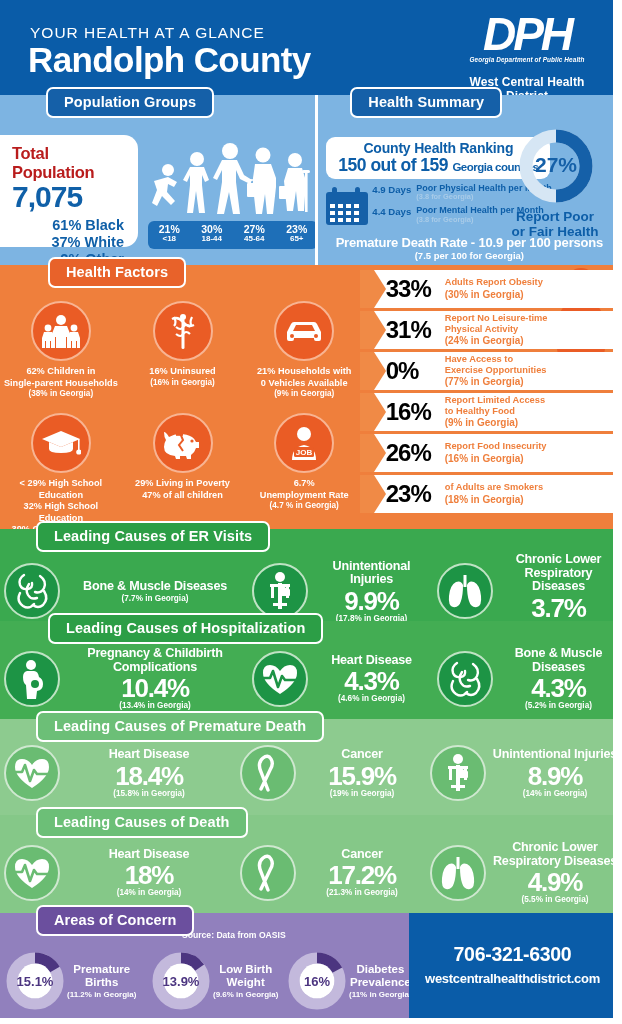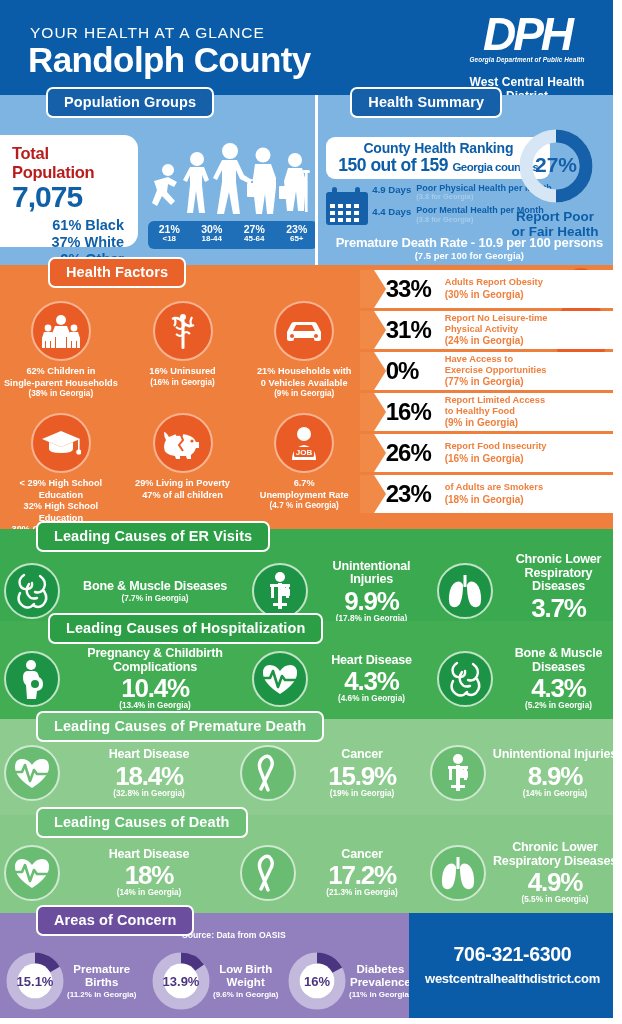--- a/index.html
+++ b/index.html
@@ -661,21 +661,21 @@
           <svg width="38" height="34" viewBox="0 0 38 34">
               <g fill="#fff">
             <path d="M19 32 q-17 -11 -17 -21 q0 -8 7 -8 q6 0 10 6 q4 -6 10 -6 q7 0 7 8 q0 10 -17 21 z"></path>
           </g>
           <path d="M2 16 h7 l3 -7 l5 16 l4 -11 l3 4 h11" stroke="#6abc72" stroke-width="2.6" fill="none" stroke-linejoin="round"></path>
           </svg>
         </div>
         <div class="gtxt" style="flex:1;">
           <div class="name">Heart Disease</div>
           <div class="val">18.4%</div>
-          <div class="ga">(32.8% in Georgia)</div>
+          <div class="ga">(15.8% in Georgia)</div>
         </div>
       </div>
       <div class="gitem" style="width:190px;">
         <div class="gcirc light">
           <svg width="28" height="38" viewBox="0 0 28 38">
               <g fill="none" stroke="#fff" stroke-width="3.4" stroke-linecap="round">
             <path d="M14 36 l-7 -18 q-4 -9 2 -14 q5 -4 8 1 q3 5 -1 11 l-9 19"></path>
           </g>
             </svg>
         </div>

